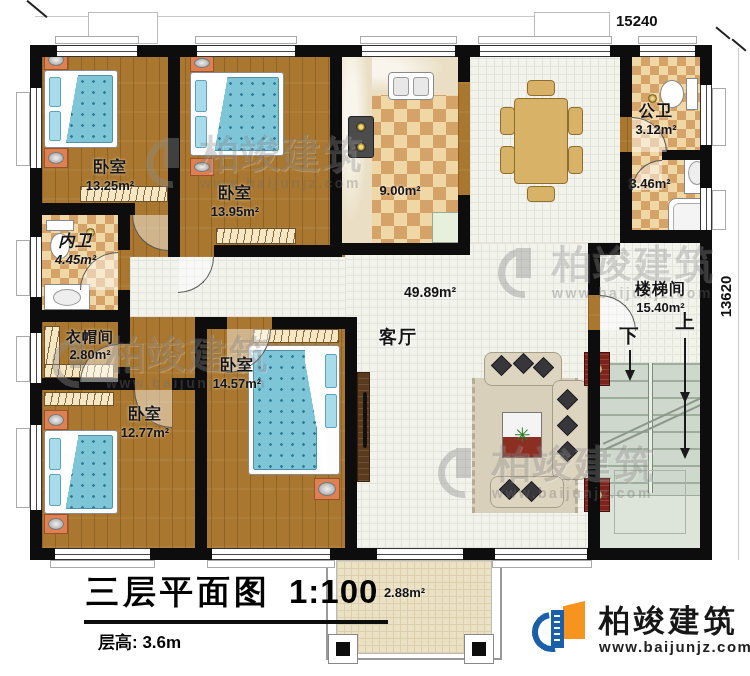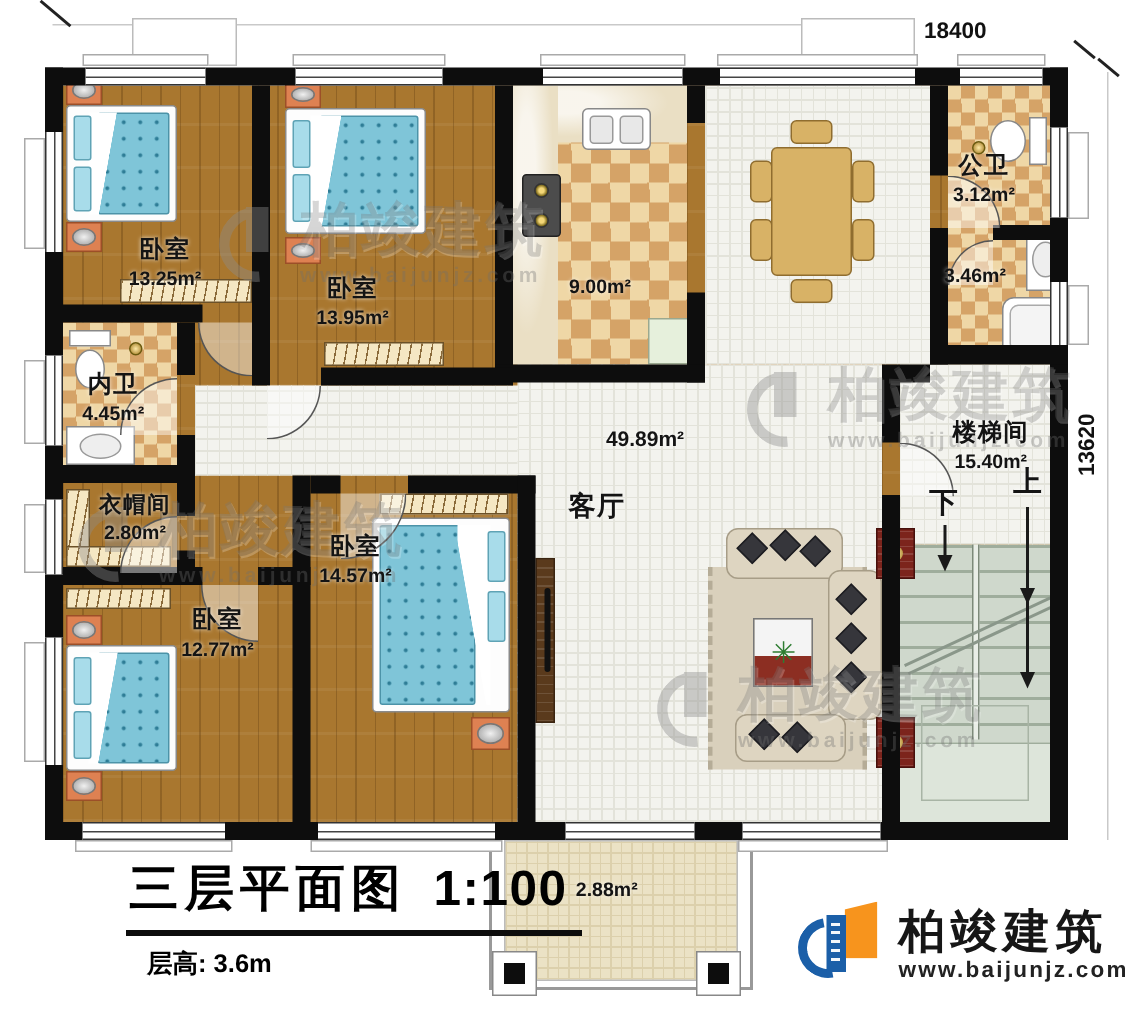--- a/index.html
+++ b/index.html
@@ -335,21 +335,21 @@
   <div class="label" style="left:345px;top:183px;width:110px;">
     <span class="ar">9.00m²</span>
   </div>
   <div class="label" style="left:612px;top:101px;width:88px;">
     <span class="nm">公卫</span>
     <span class="ar">3.12m²</span>
   </div>
   <div class="label" style="left:610px;top:176px;width:80px;">
     <span class="ar">3.46m²</span>
   </div>
-  <div class="label" style="left:33px;top:247px;width:85px;">
+  <div class="label" style="left:33px;top:231px;width:85px;font-style:italic;">
     <span class="nm">内卫</span>
     <span class="ar">4.45m²</span>
   </div>
   <div class="label" style="left:42px;top:327px;width:96px;">
     <span class="nm" style="font-size:15px;">衣帽间</span>
     <span class="ar">2.80m²</span>
   </div>
   <div class="label" style="left:182px;top:355px;width:110px;">
     <span class="nm">卧室</span>
     <span class="ar">14.57m²</span>
@@ -374,21 +374,21 @@
   <div class="label" style="left:672px;top:310px;width:26px;font-size:19px;">
     <span>上</span>
   </div>
   <div class="label" style="left:616px;top:324px;width:26px;font-size:19px;">
     <span>下</span>
   </div>
 
   <div class="guide" style="left:35px;top:16px;width:575px;height:1px;"></div>
   <div class="guidebox" style="left:88px;top:12px;width:70px;height:32px;"></div>
   <div class="guidebox" style="left:534px;top:12px;width:76px;height:32px;"></div>
-  <div class="dimtext" style="left:616px;top:12px;">18400</div>
+  <div class="dimtext" style="left:616px;top:12px;">15240</div>
   <div class="guide" style="left:738px;top:48px;width:1px;height:512px;"></div>
   <div class="dimtext" style="left:690px;top:288px;width:70px;text-align:center;transform:rotate(-90deg);">13620</div>
   <div class="tick" style="left:24px;top:8px;width:26px;transform:rotate(40deg);"></div>
   <div class="tick" style="left:714px;top:32px;width:18px;transform:rotate(40deg);"></div>
   <div class="tick" style="left:730px;top:44px;width:18px;transform:rotate(40deg);"></div>
 
   <div class="wm" style="left:146px;top:134px;">
     <div class="wm-mark"></div>
     <div>
       <div class="wm-big">柏竣建筑</div>

